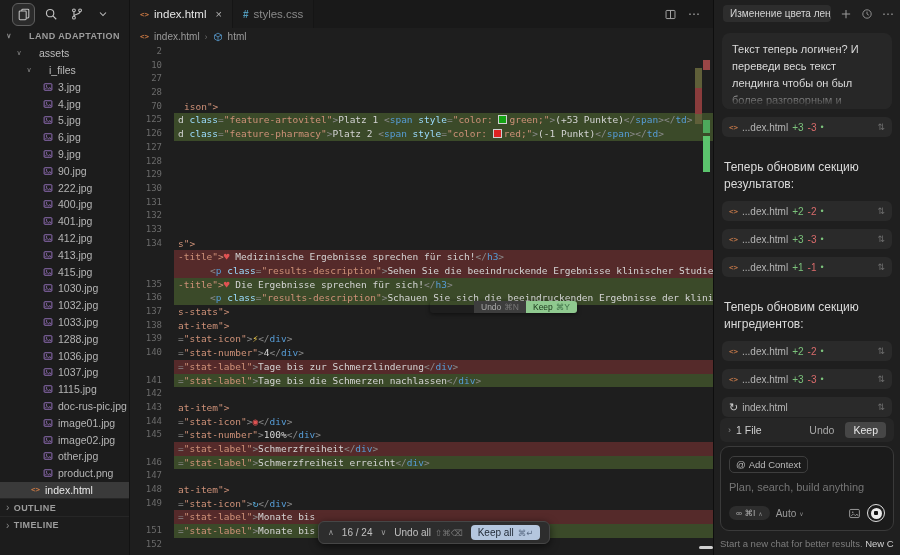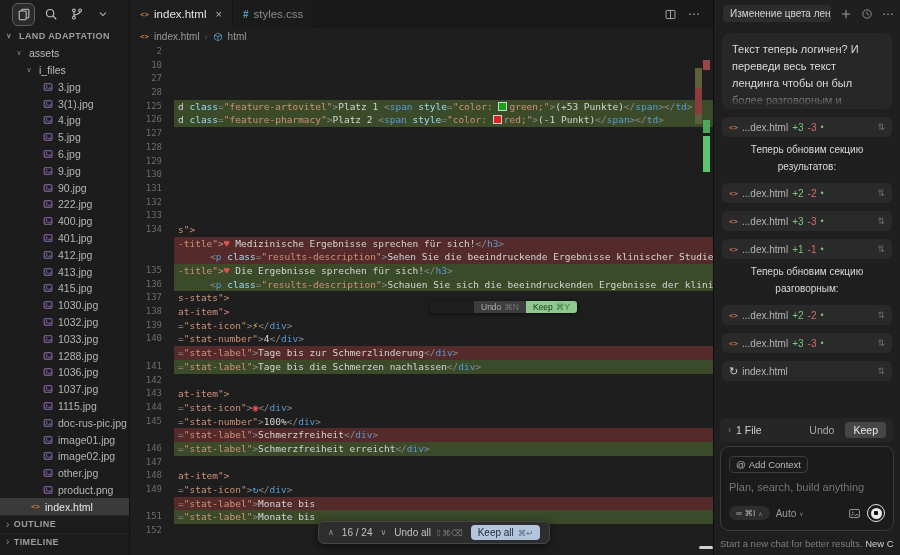--- a/index.html
+++ b/index.html
@@ -6,21 +6,21 @@
   body{width:900px;height:555px;background:#1e1e1e;font-family:"Liberation Sans",sans-serif;
        overflow:hidden;position:relative;color:#ccc;-webkit-font-smoothing:antialiased;}
   svg{display:block;}
 
   
   .sidebar{position:absolute;left:0;top:0;width:130px;height:555px;background:#1c1c1c;
            border-right:1px solid #121212;box-sizing:border-box;}
   .actbar{height:28px;display:flex;align-items:center;gap:5px;padding-left:12px;}
   .actbtn{width:21px;height:21px;display:flex;align-items:center;justify-content:center;color:#c2c2c2;}
   .actbtn.active{border:1px solid #5f5f5f;border-radius:6px;background:#2b2b2b;}
-  .trow{height:16.8px;display:flex;align-items:center;font-size:10.5px;color:#bdbdbd;gap:6px;white-space:nowrap;}
+  .trow{height:16.8px;display:flex;align-items:center;font-size:10.5px;color:#bdbdbd;gap:16px;white-space:nowrap;}
   .trow .chev{font-size:7px;color:#8a8a8a;width:8px;text-align:center;}
   .root{color:#9d9d9d;font-weight:bold;font-size:9px;letter-spacing:.4px;padding-left:5px;}
   .f1{padding-left:15px;}
   .f2{padding-left:25px;}
   .frow{height:16.8px;display:flex;align-items:center;gap:5px;padding-left:43px;font-size:10.5px;color:#b5b5b5;white-space:nowrap;}
   .imgico{color:#a97fd6;flex:none;}
   .sel{background:#3a3a3a;color:#e8e8e8;padding-left:31px;gap:5px;}
   .htmlmark{color:#d57e45;font-family:"DejaVu Sans Mono",monospace;font-size:7.5px;font-weight:bold;}
   .sect{height:16.5px;font-size:9px;font-weight:bold;letter-spacing:.4px;color:#9d9d9d;display:flex;
         align-items:center;gap:4px;padding-left:6px;border-top:1px solid #262626;}
@@ -81,21 +81,21 @@
   .usermsg::after{content:"";position:absolute;left:0;right:0;bottom:0;height:20px;
                   background:linear-gradient(rgba(39,39,39,0),#272727 90%);}
   .chip{margin:8px 8px 0;background:#2a2a2a;border-radius:6px;height:20px;display:flex;align-items:center;
         gap:4px;padding:0 7px;font-size:10px;color:#b5b5b5;white-space:nowrap;}
   .chip .ico{color:#c87a4a;font-size:7.5px;font-weight:bold;font-family:"DejaVu Sans Mono",monospace;}
   .chip .ico.spinico{color:#d0d0d0;font-size:11px;font-weight:normal;font-family:"Liberation Sans",sans-serif;}
   .chip .add{color:#7cc47c;}
   .chip .del{color:#d96b6b;}
   .chip .dot{color:#7cc47c;font-size:9px;}
   .chip .ud{margin-left:auto;color:#6e6e6e;font-size:9px;}
-  .ctext{margin:4px 10px 0;font-size:10px;line-height:17px;color:#dadada;text-align:center;}
+  .ctext{margin:22px 10px 0;font-size:12px;line-height:17px;color:#dadada;}
   .chatbottom{position:absolute;left:6px;right:6px;bottom:6px;}
   .review{display:flex;align-items:center;gap:5px;background:#262626;border-radius:6px;height:24px;
           padding:0 8px;font-size:10.5px;color:#d0d0d0;}
   .review .chev{color:#8a8a8a;font-size:9px;}
   .review .undo{margin-left:auto;color:#a8a8a8;margin-right:6px;}
   .keepbtn{background:#464646;border-radius:4px;padding:2px 8px;color:#e8e8e8;}
   .inputcard{margin-top:4px;background:#1b1b1b;border:1px solid #3a3a3a;border-radius:9px;padding:7px 8px 8px;}
   .addctx{display:inline-flex;align-items:center;gap:3px;border:1px solid #3e3e3e;border-radius:5px;
           padding:2px 6px;font-size:9.5px;color:#bababa;}
   .ph{margin-top:8px;font-size:11px;color:#757575;}
@@ -162,30 +162,20 @@
     <span class="imgico">
       <svg width="10" height="10" viewBox="0 0 16 16" fill="none" stroke="currentColor" stroke-width="1.3">
             <rect x="1.8" y="2.8" width="12.4" height="10.4" rx="1"></rect>
             <circle cx="5.6" cy="6.4" r="1.1" fill="currentColor" stroke="none"></circle>
             <path d="M3.4 11.6l3-3 2.4 2.4 2.4-2.2 1.6 2.8" stroke-width="1.1"></path>
           </svg>
     </span>
     <span class="fname">3.jpg</span>
   </div>
 
-  <div class="frow">
-    <span class="imgico">
-      <svg width="10" height="10" viewBox="0 0 16 16" fill="none" stroke="currentColor" stroke-width="1.3">
-            <rect x="1.8" y="2.8" width="12.4" height="10.4" rx="1"></rect>
-            <circle cx="5.6" cy="6.4" r="1.1" fill="currentColor" stroke="none"></circle>
-            <path d="M3.4 11.6l3-3 2.4 2.4 2.4-2.2 1.6 2.8" stroke-width="1.1"></path>
-          </svg>
-    </span>
-    <span class="fname">3(1).jpg</span>
-  </div>
 
   <div class="frow">
     <span class="imgico">
       <svg width="10" height="10" viewBox="0 0 16 16" fill="none" stroke="currentColor" stroke-width="1.3">
             <rect x="1.8" y="2.8" width="12.4" height="10.4" rx="1"></rect>
             <circle cx="5.6" cy="6.4" r="1.1" fill="currentColor" stroke="none"></circle>
             <path d="M3.4 11.6l3-3 2.4 2.4 2.4-2.2 1.6 2.8" stroke-width="1.1"></path>
           </svg>
     </span>
     <span class="fname">4.jpg</span>
@@ -494,20 +484,24 @@
         <span class="codeln"></span>
       </div>
       <div class="crow">
         <span class="gut">27</span>
         <span class="codeln"></span>
       </div>
       <div class="crow">
         <span class="gut">28</span>
         <span class="codeln"></span>
       </div>
+      <div class="crow">
+        <span class="gut">70</span>
+        <span class="codeln" style="padding-left: 10px;"><span class="s">ison"&gt;</span></span>
+      </div>
       <div class="crow add">
         <span class="gut">125</span>
         <span class="codeln"><span class="t">d </span><span class="a">class</span><span class="p">=</span><span class="s">"feature-artovitel"</span><span class="p">&gt;</span><span class="t">Platz 1 </span><span class="p">&lt;</span><span class="g">span</span><span class="t"> </span><span class="a">style</span><span class="p">=</span><span class="s">"color: </span><span class="sw swg"></span><span class="s">green;"</span><span class="p">&gt;</span><span class="t">(+53 Punkte)</span><span class="p">&lt;/</span><span class="g">span</span><span class="p">&gt;&lt;/</span><span class="g">td</span><span class="p">&gt;</span></span>
       </div>
       <div class="crow add">
         <span class="gut">126</span>
         <span class="codeln"><span class="t">d </span><span class="a">class</span><span class="p">=</span><span class="s">"feature-pharmacy"</span><span class="p">&gt;</span><span class="t">Platz 2 </span><span class="p">&lt;</span><span class="g">span</span><span class="t"> </span><span class="a">style</span><span class="p">=</span><span class="s">"color: </span><span class="sw swr"></span><span class="s">red;"</span><span class="p">&gt;</span><span class="t">(-1 Punkt)</span><span class="p">&lt;/</span><span class="g">span</span><span class="p">&gt;&lt;/</span><span class="g">td</span><span class="p">&gt;</span></span>
       </div>
       <div class="crow">
         <span class="gut">127</span>
@@ -721,21 +715,21 @@
     <span class="ico">&lt;&gt;</span>
     <span class="fname">...dex.html</span>
     <span class="counts" style="display:flex;gap:4px;align-items:center;">
       <span class="add">+1</span>
       <span class="del">-1</span>
       <span class="dot">•</span>
     </span>
     <span class="ud">⇅</span>
   </div>
 
-  <div class="ctext">Теперь обновим секцию разговорным:</div>
+  <div class="ctext">Теперь обновим секцию ингредиентов:</div>
 
   <div class="chip">
     <span class="ico">&lt;&gt;</span>
     <span class="fname">...dex.html</span>
     <span class="counts" style="display:flex;gap:4px;align-items:center;">
       <span class="add">+2</span>
       <span class="del">-2</span>
       <span class="dot">•</span>
     </span>
     <span class="ud">⇅</span>

